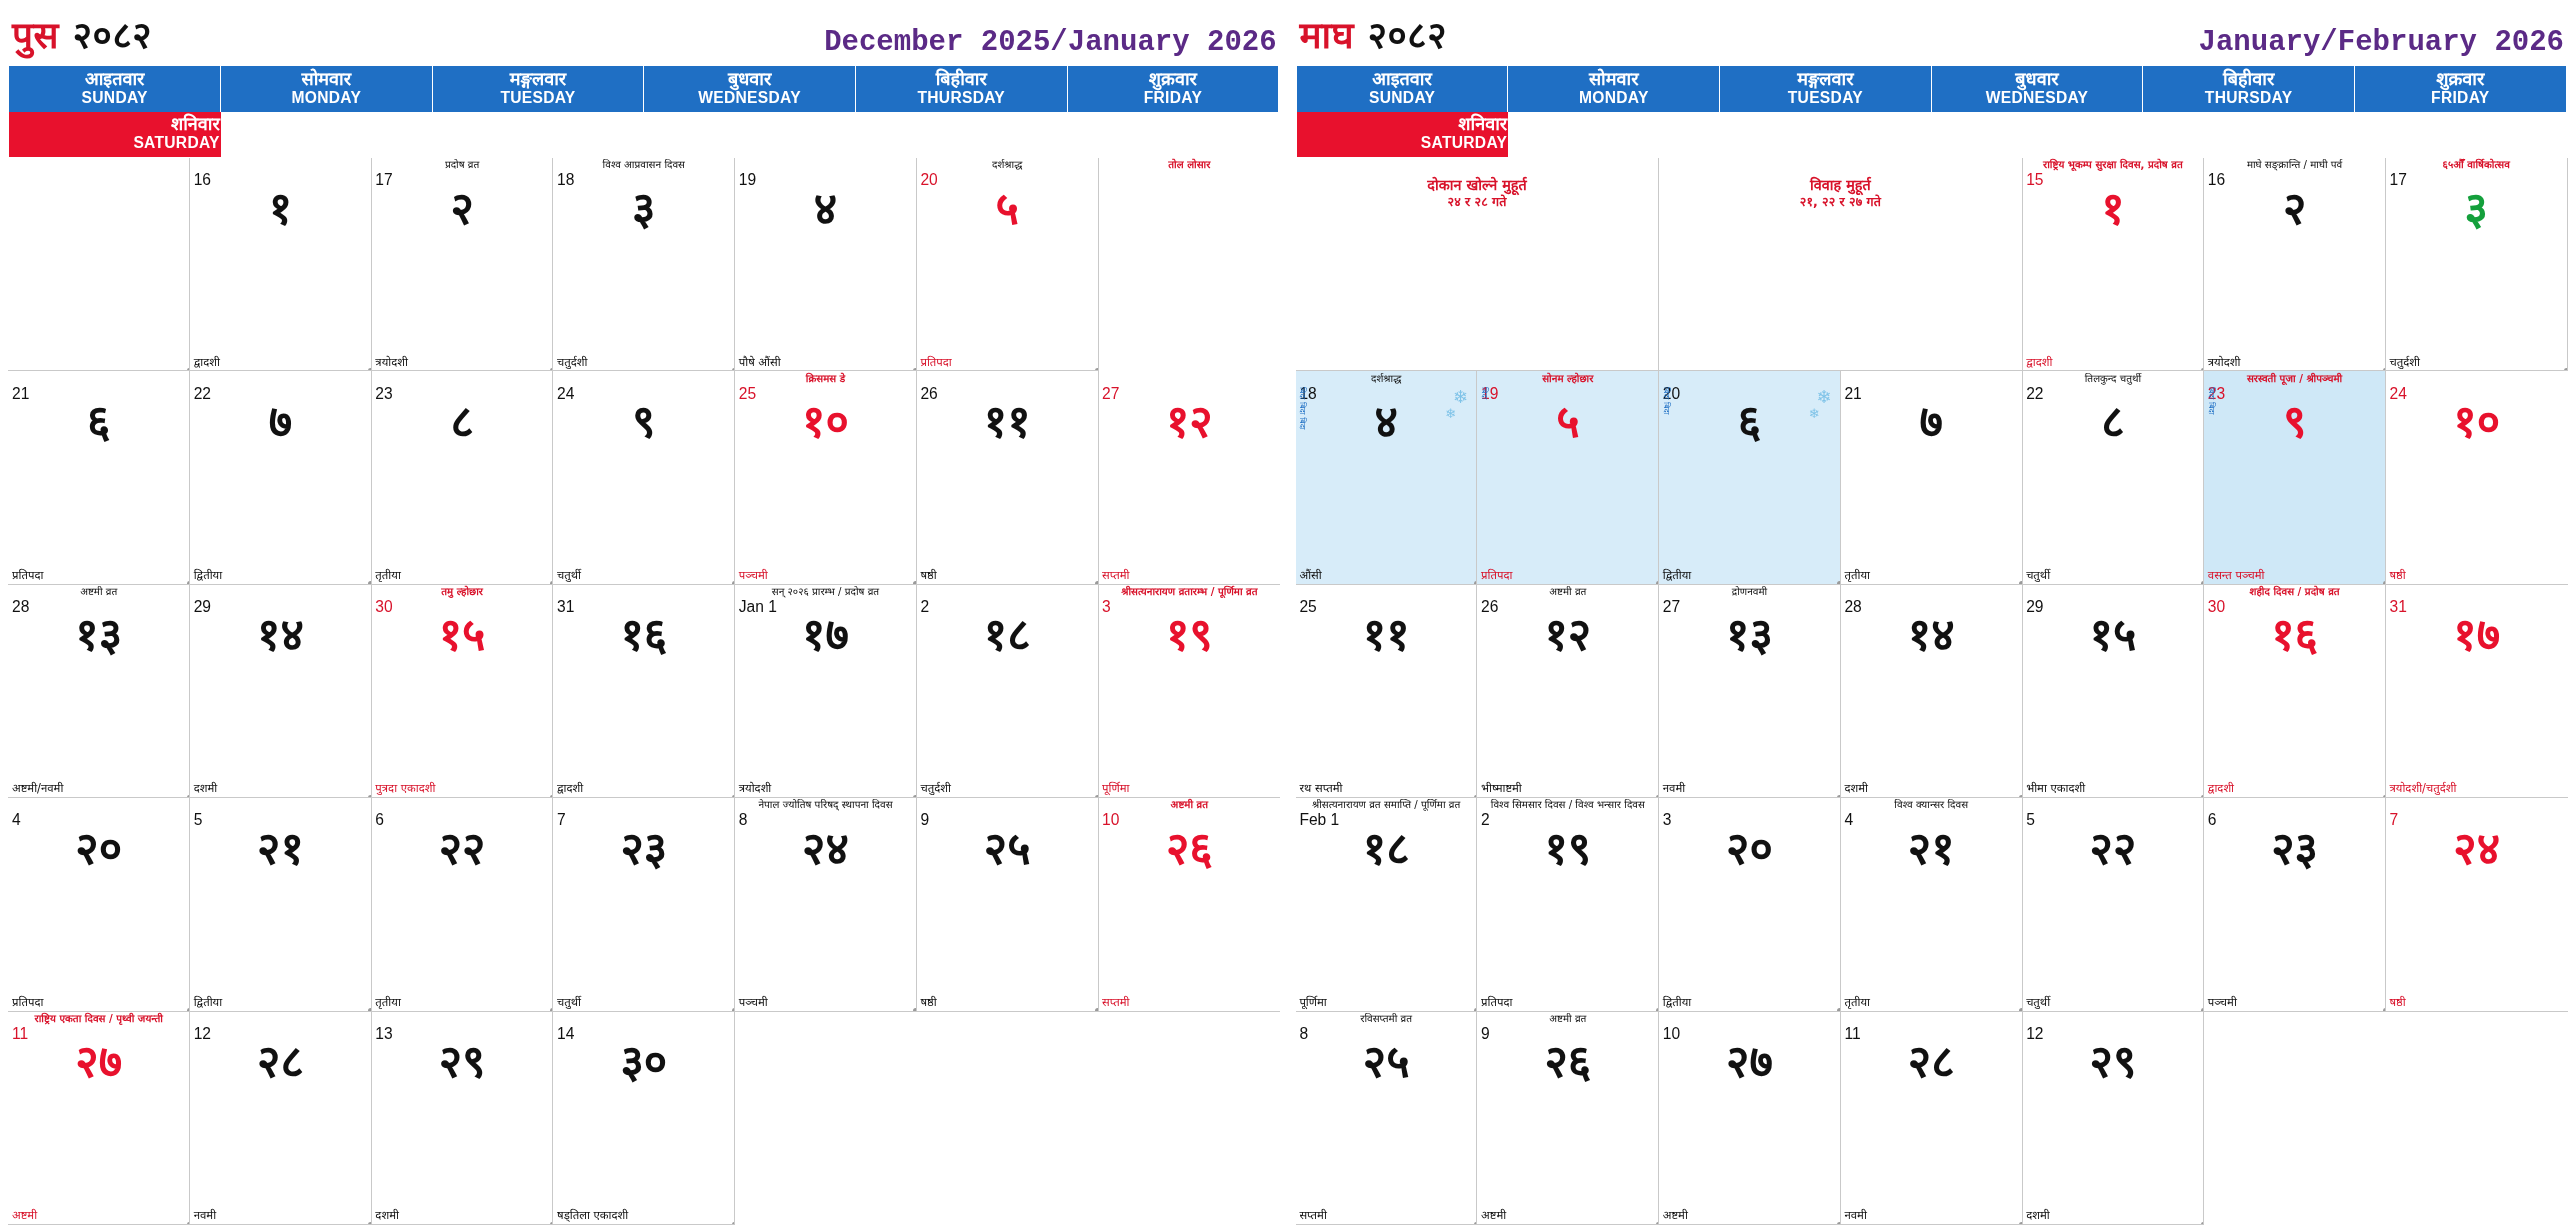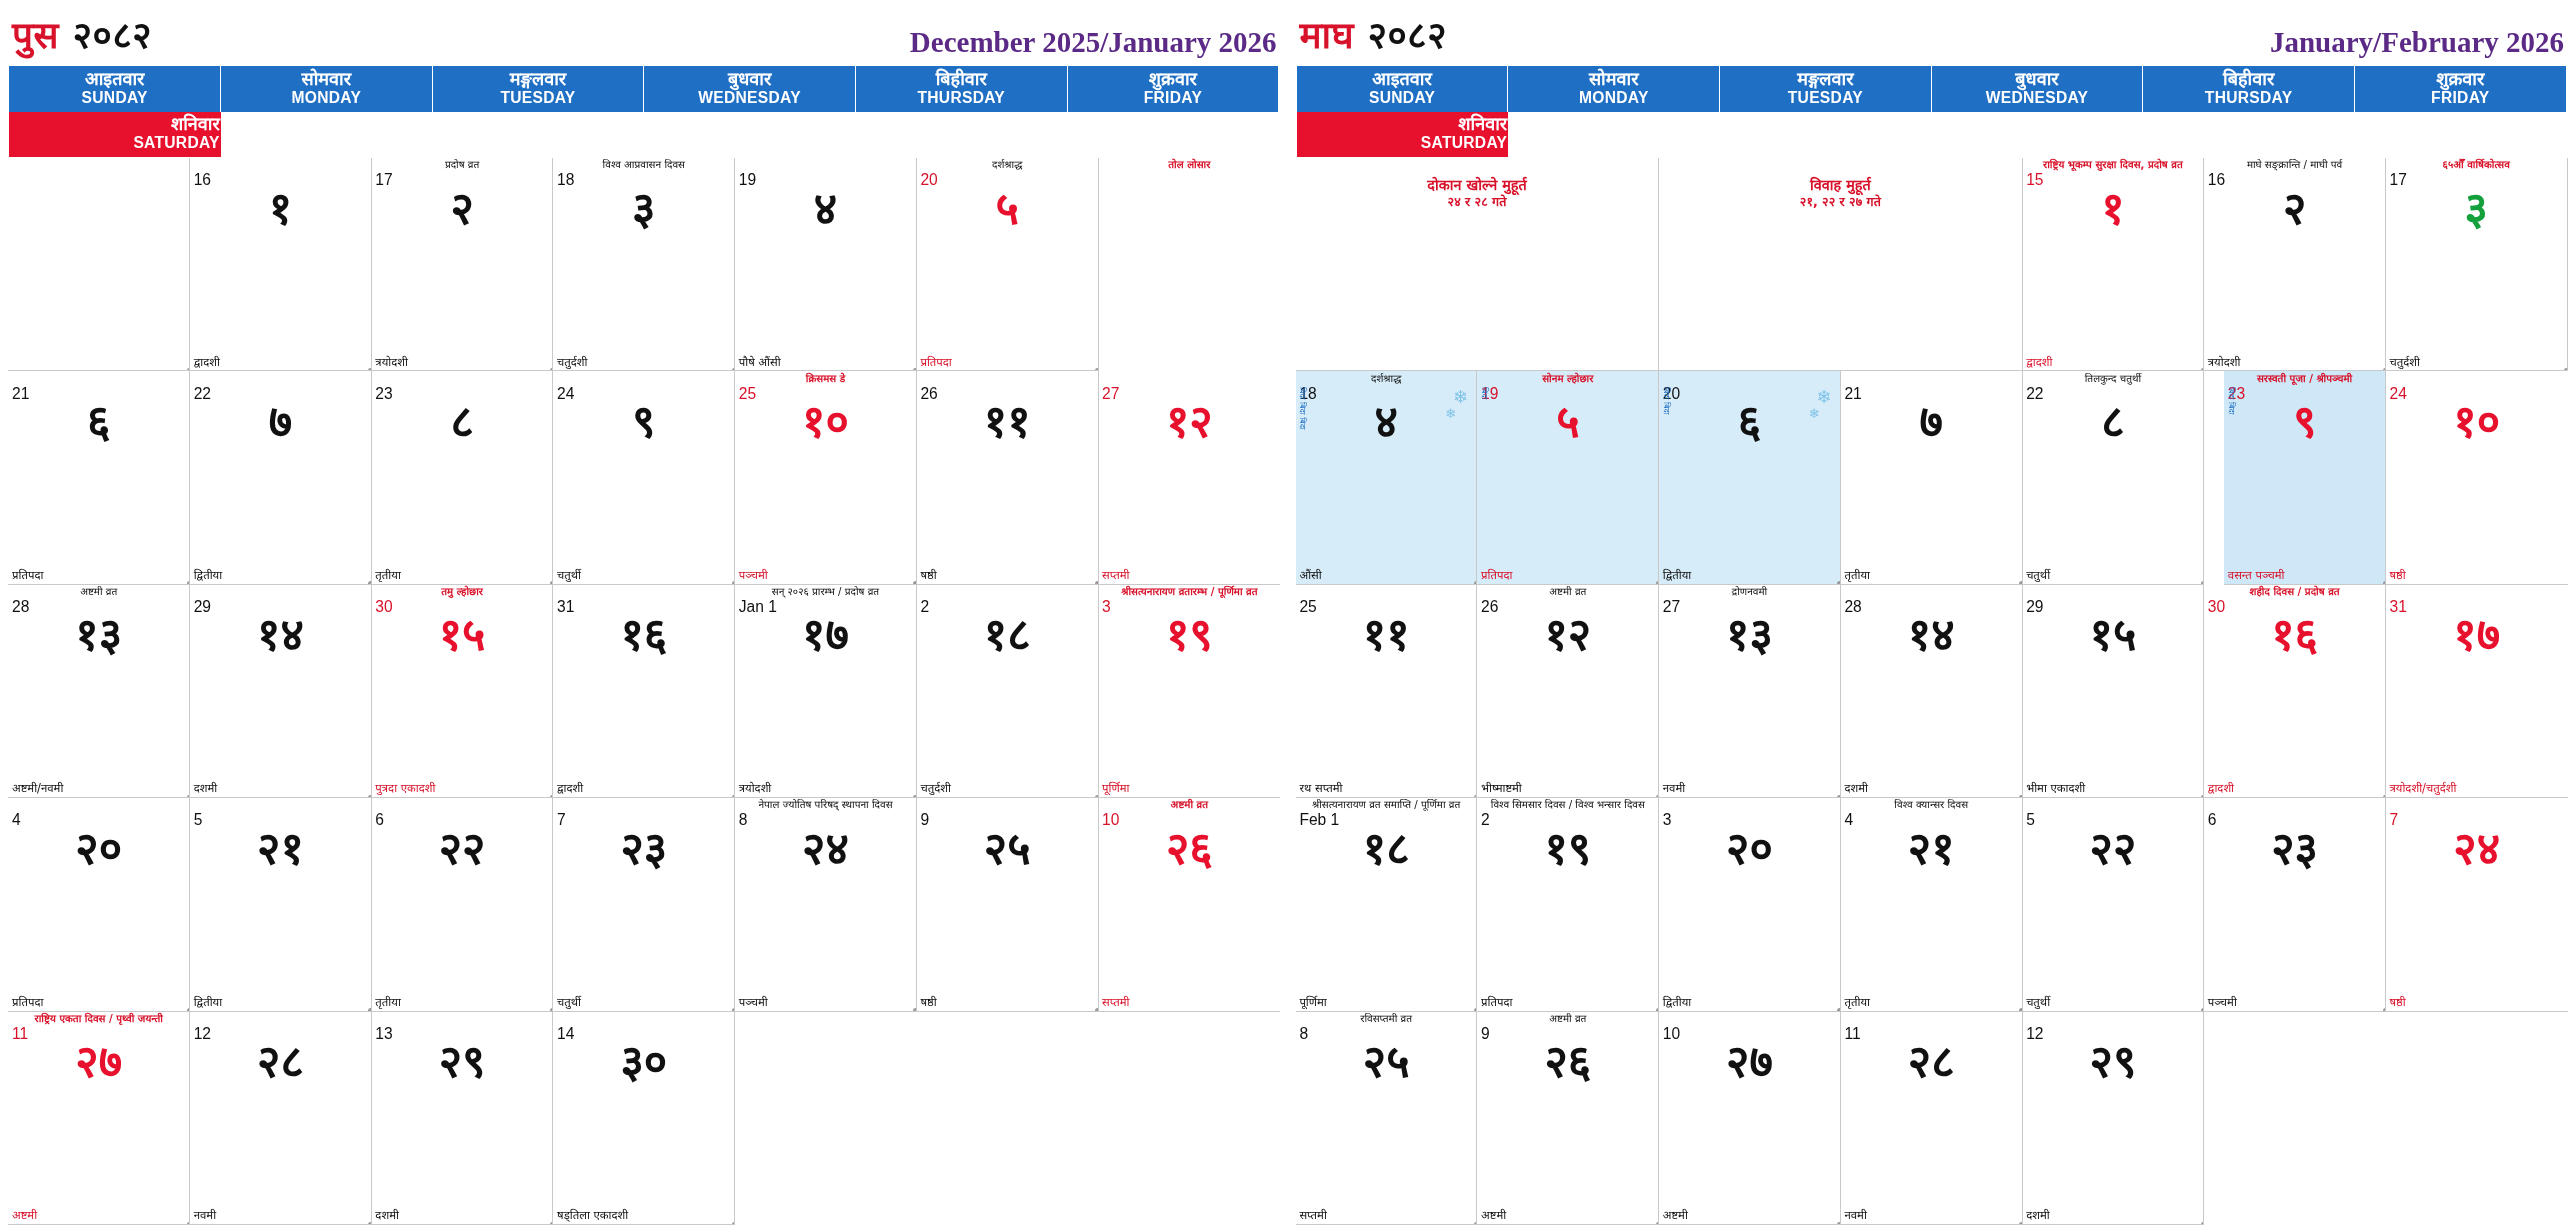--- a/index.html
+++ b/index.html
@@ -3,32 +3,32 @@
 <meta charset="utf-8">
 <style>
   html,body{margin:0;padding:0;background:#ffffff;}
   body{font-family:"Liberation Sans", sans-serif;}
   .page{width:2576px;height:1231px;position:relative;background:#fff;display:flex;gap:15.6px;box-sizing:border-box;padding:6px 8.4px;}
   .month{flex:1;display:flex;flex-direction:column;position:relative;}
   .month-header{display:flex;align-items:flex-end;justify-content:space-between;padding:2.4px 3.6px 6px 3.6px;}
   .np-title{font-family:"DejaVu Sans", sans-serif;font-size:37px;font-weight:bold;letter-spacing:0.6px;}
   .np-title .red{color:#d8122a;}
   .np-title .dark{color:#111;}
-  .en-title{font-family:Liberation Serif, serif;font-size:29px;font-weight:bold;color:#5b2a86;}
+  .en-title{font-family:Liberation Mono, monospace;font-size:29px;font-weight:bold;color:#5b2a86;}
   .weekdays{display:grid;grid-template-columns:repeat(6,1fr);border:1.2px solid #ffffff;}
   .wd{background:#1f6fc4;color:#fff;text-align:center;padding:3.6px 1.2px 4.8px 1.2px;border-right:1.2px solid #fff;}
   .wd:last-child{border-right:none;background:#e8112d;text-align:right;}
   .wd .np{font-family:"DejaVu Sans", sans-serif;font-size:18px;font-weight:bold;line-height:1.05;}
   .wd .en{font-family:"Liberation Sans", sans-serif;font-size:15.6px;font-weight:bold;letter-spacing:0.3px;}
   .grid{display:grid;grid-template-columns:repeat(7,1fr);flex:1;}
   .cell{position:relative;border-right:0.6px solid #c9c9c9;border-bottom:0.6px solid #c9c9c9;min-height:90px;box-sizing:border-box;padding:1.2px 2.4px 2.4px 2.4px;overflow:hidden;}
   .cell.nb-r{border-right:none;}
   .cell.empty{border-right:none;border-bottom:none;}
   .cell.hl{background:#d7ecf9;}
-  .cell.hl2{background:#cfe8f7;margin-left:20px;}
+  .cell.hl2{background:#cfe8f7;}
   .evt{font-family:"DejaVu Sans", sans-serif;font-size:10.2px;color:#d8122a;text-align:center;line-height:1.15;min-height:12px;font-weight:bold;}
   .evt.blk{color:#111;font-weight:normal;}
   .row2{display:flex;align-items:flex-start;justify-content:space-between;}
   .gdate{font-family:"Liberation Sans", sans-serif;font-size:15.6px;color:#111;padding-left:1.2px;}
   .gdate.red{color:#d8122a;}
   .bigwrap{text-align:center;margin-top:-3.6px;}
   .big{font-family:"DejaVu Sans", sans-serif;font-size:45px;font-weight:bold;color:#111;line-height:1;}
   .big.red{color:#e8112d;}
   .big.green{color:#14a03c;}
   .tithi{font-family:"DejaVu Sans", sans-serif;font-size:11.4px;color:#111;text-align:left;position:absolute;bottom:1.8px;left:3.6px;}

